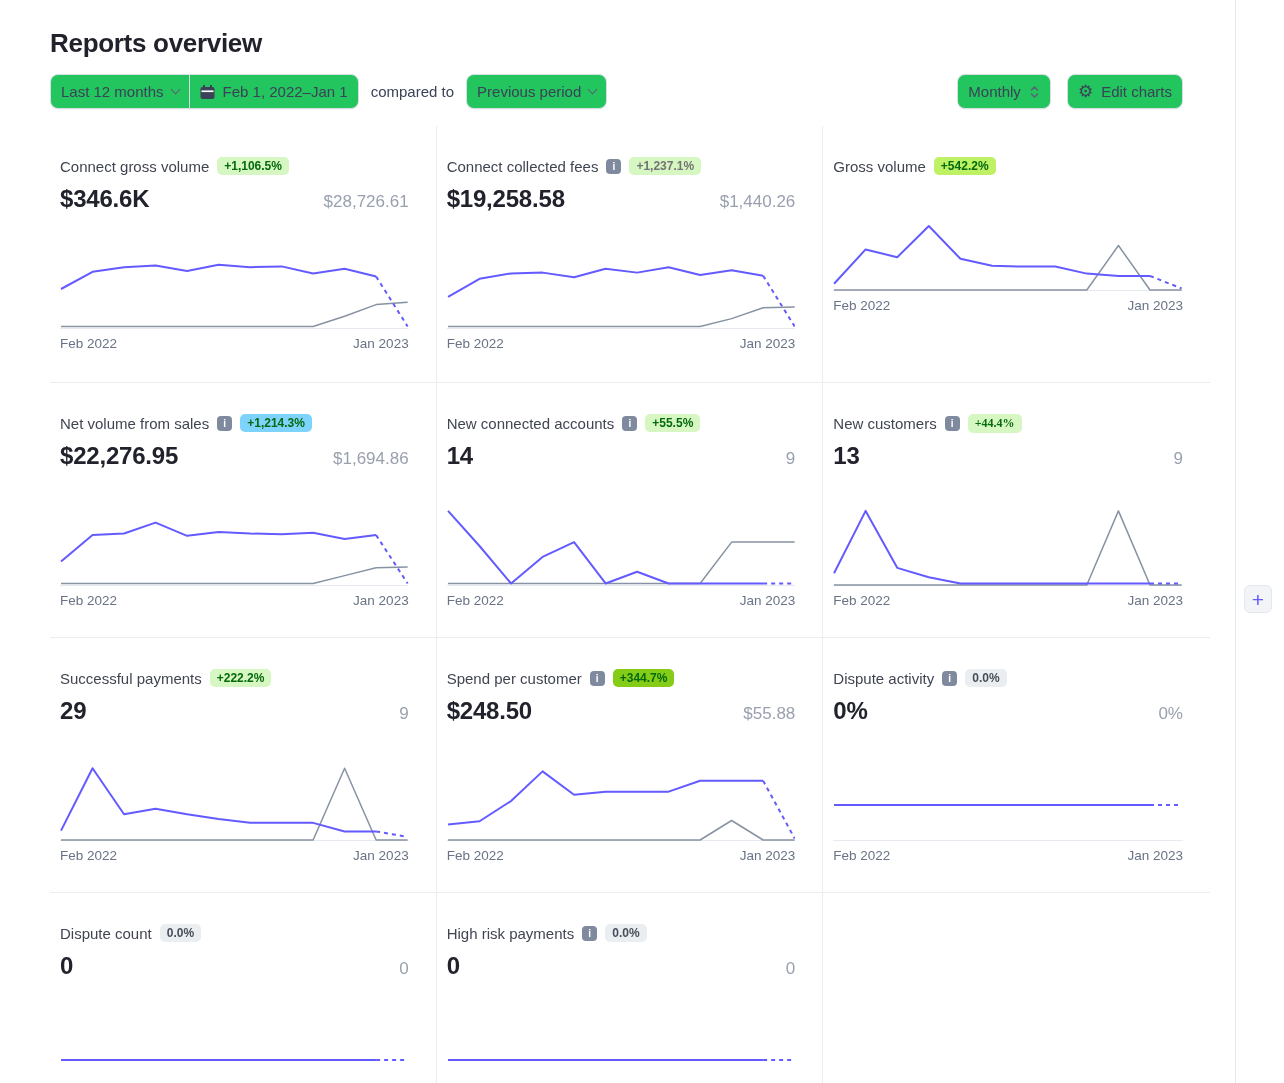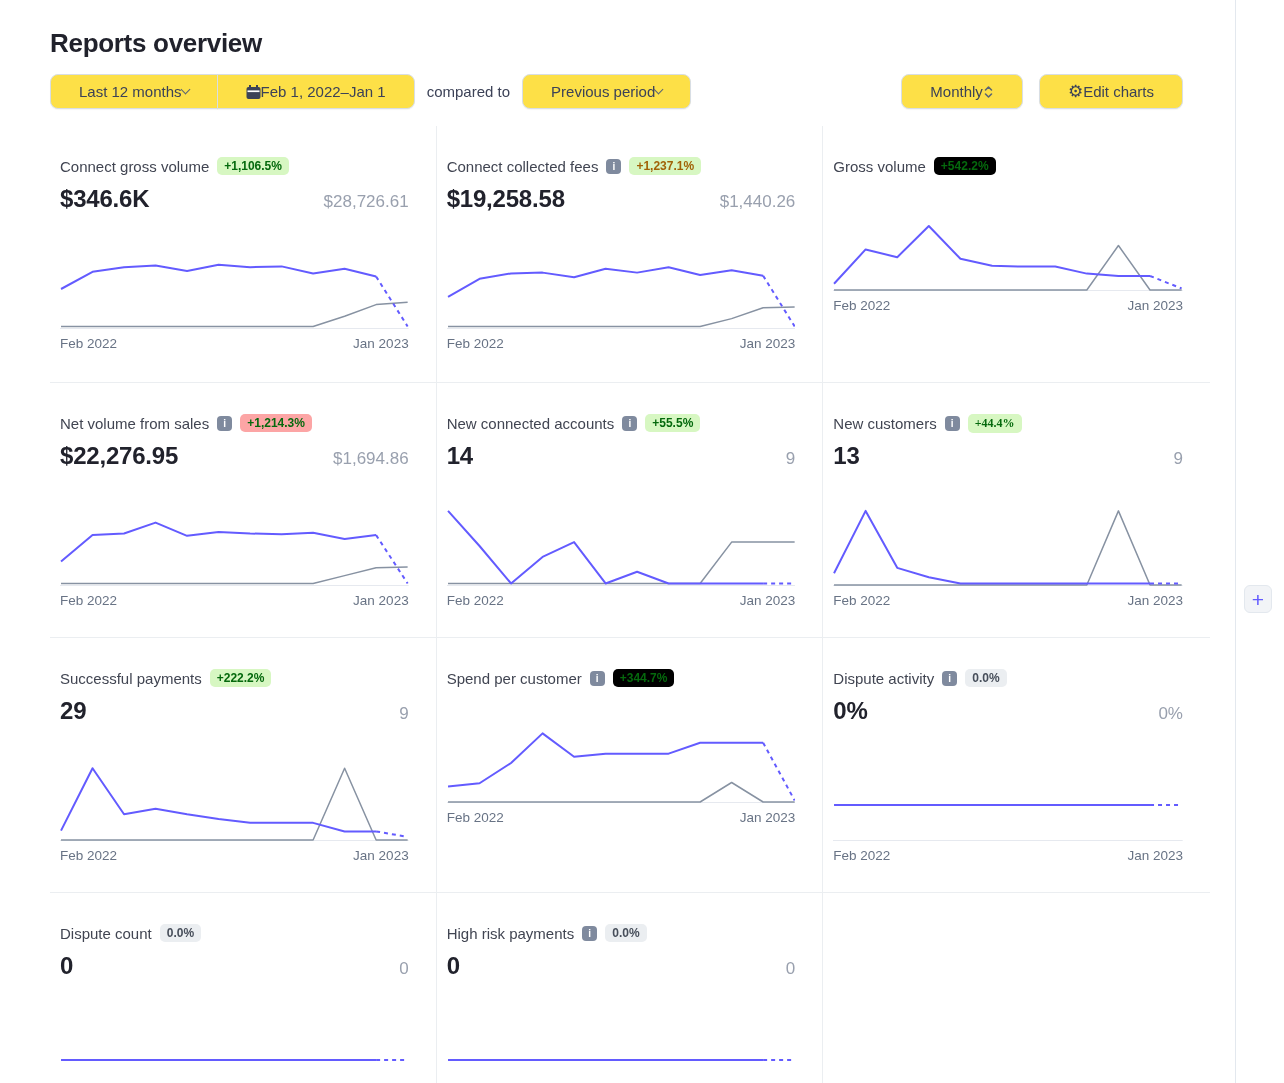--- a/index.html
+++ b/index.html
@@ -12,22 +12,22 @@
   .add-chart-btn {
     position:absolute; left:1244px; top:585px; width:28px; height:28px;
     background:#f2f4f7; border:1px solid #e3e8ee; border-radius:6px;
     display:flex; align-items:center; justify-content:center;
     color:#635bff; font-size:21px; font-weight:500; line-height:1; cursor:pointer;
   }
   .header { padding:26px 0 0 50px; }
   .page-title { margin:0; font-size:26px; line-height:34px; font-weight:700; color:#21222c; letter-spacing:-0.3px; }
   .toolbar { margin-top:14px; width:1133px; display:flex; align-items:center; }
   .btn {
-    height:35px; display:inline-flex; align-items:center; padding:0 28px;
-    border:1px solid #d8dee4; border-radius:8px; background:#fde047;
+    height:35px; display:inline-flex; align-items:center; gap:8px; padding:0 10px;
+    border:1px solid #d8dee4; border-radius:8px; background:#22c55e;
     font-size:15px; font-weight:500; color:#3c4257; cursor:pointer; white-space:nowrap;
     box-shadow:0 1px 1px rgba(0,0,0,.04);
   }
   .seg-group { display:inline-flex; }
   .seg-group .btn:first-child { border-radius:8px 0 0 8px; }
   .seg-group .btn:last-child { border-radius:0 8px 8px 0; margin-left:-1px; }
   .compared-to { margin:0 12px; font-size:15px; color:#3c4257; }
   .toolbar-right { margin-left:auto; display:flex; gap:16px; }
   .chev { width:7px; height:7px; border-right:1.6px solid #5a6474; border-bottom:1.6px solid #5a6474;
           transform:rotate(45deg); margin-top:-4px; }
@@ -122,21 +122,21 @@
       <span>Feb 2022</span>
       <span>Jan 2023</span>
     </div>
   </div>
 </div>
     <div class="cell">
   <div class="card">
     <div class="card-head">
       <span class="card-label">Connect collected fees</span>
       <span class="info-icon">i</span>
-      <span class="badge" style="background: rgb(215, 247, 194); color: #a16207;">+1,237.1%</span>
+      <span class="badge" style="background: rgb(215, 247, 194); color: #737373;">+1,237.1%</span>
     </div>
     <div class="card-values">
       <span class="value">$19,258.58</span>
       <span class="compare">$1,440.26</span>
     </div>
     <div class="chart">
           <svg viewBox="0 0 340 88" preserveAspectRatio="none">
             <line x1="0" y1="85.5" x2="340" y2="85.5" stroke="#e6e9ef" stroke-width="1" vector-effect="non-scaling-stroke"></line>
             <polyline points="1,83.44 31.73,83.44 62.45,83.44 93.18,83.44 123.91,83.44 154.64,83.44 185.36,83.44 216.09,83.44 246.82,83.44 277.55,75.64 308.27,64.72 339,63.94" fill="none" stroke="#8792a2" stroke-width="1.5" stroke-linejoin="round" vector-effect="non-scaling-stroke"></polyline>
             <polyline points="1,53.8 31.73,35.86 62.45,30.4 93.18,29.62 123.91,34.3 154.64,25.72 185.36,29.62 216.09,24.16 246.82,31.96 277.55,27.28 308.27,32.74" fill="none" stroke="#635bff" stroke-width="2" stroke-linejoin="round" vector-effect="non-scaling-stroke"></polyline>
@@ -147,42 +147,42 @@
       <span>Feb 2022</span>
       <span>Jan 2023</span>
     </div>
   </div>
 </div>
     <div class="cell">
   <div class="card">
     <div class="card-head">
       <span class="card-label">Gross volume</span>
 
-      <span class="badge" style="background: #000000; color: rgb(5, 105, 13);">+542.2%</span>
+      <span class="badge" style="background: #bef264; color: rgb(5, 105, 13);">+542.2%</span>
     </div>
     <div class="chart">
           <svg viewBox="0 0 340 88" preserveAspectRatio="none">
             <line x1="0" y1="85.5" x2="340" y2="85.5" stroke="#e6e9ef" stroke-width="1" vector-effect="non-scaling-stroke"></line>
             <polyline points="1,85 31.73,85 62.45,85 93.18,85 123.91,85 154.64,85 185.36,85 216.09,85 246.82,85 277.55,40.54 308.27,85 339,85" fill="none" stroke="#8792a2" stroke-width="1.5" stroke-linejoin="round" vector-effect="non-scaling-stroke"></polyline>
             <polyline points="1,78.76 31.73,44.44 62.45,52.24 93.18,21.04 123.91,53.8 154.64,60.82 185.36,61.6 216.09,61.6 246.82,68.62 277.55,70.96 308.27,70.96" fill="none" stroke="#635bff" stroke-width="2" stroke-linejoin="round" vector-effect="non-scaling-stroke"></polyline>
             <line x1="308.27" y1="70.96" x2="339" y2="83.44" stroke="#635bff" stroke-width="2" stroke-dasharray="4 4" vector-effect="non-scaling-stroke"></line>
           </svg>
         </div>
     <div class="axis">
       <span>Feb 2022</span>
       <span>Jan 2023</span>
     </div>
   </div>
 </div>
     <div class="cell">
   <div class="card">
     <div class="card-head">
       <span class="card-label">Net volume from sales</span>
       <span class="info-icon">i</span>
-      <span class="badge" style="background: #fca5a5; color: rgb(5, 105, 13);">+1,214.3%</span>
+      <span class="badge" style="background: #7dd3fc; color: rgb(5, 105, 13);">+1,214.3%</span>
     </div>
     <div class="card-values">
       <span class="value">$22,276.95</span>
       <span class="compare">$1,694.86</span>
     </div>
     <div class="chart">
           <svg viewBox="0 0 340 88" preserveAspectRatio="none">
             <line x1="0" y1="85.5" x2="340" y2="85.5" stroke="#e6e9ef" stroke-width="1" vector-effect="non-scaling-stroke"></line>
             <polyline points="1,83.44 31.73,83.44 62.45,83.44 93.18,83.44 123.91,83.44 154.64,83.44 185.36,83.44 216.09,83.44 246.82,83.44 277.55,75.64 308.27,67.84 339,67.06" fill="none" stroke="#8792a2" stroke-width="1.5" stroke-linejoin="round" vector-effect="non-scaling-stroke"></polyline>
             <polyline points="1,61.6 31.73,35.08 62.45,33.52 93.18,22.6 123.91,35.86 154.64,31.96 185.36,33.52 216.09,34.3 246.82,32.74 277.55,38.98 308.27,35.08" fill="none" stroke="#635bff" stroke-width="2" stroke-linejoin="round" vector-effect="non-scaling-stroke"></polyline>
@@ -268,21 +268,25 @@
       <span>Feb 2022</span>
       <span>Jan 2023</span>
     </div>
   </div>
 </div>
     <div class="cell">
   <div class="card">
     <div class="card-head">
       <span class="card-label">Spend per customer</span>
       <span class="info-icon">i</span>
-      <span class="badge" style="background: #000000; color: rgb(5, 105, 13); text-align: right;">+344.7%</span>
+      <span class="badge" style="background: #84cc16; color: rgb(5, 105, 13); text-align: right;">+344.7%</span>
+    </div>
+    <div class="card-values">
+      <span class="value">$248.50</span>
+      <span class="compare">$55.88</span>
     </div>
     <div class="chart">
           <svg viewBox="0 0 340 88" preserveAspectRatio="none">
             <line x1="0" y1="85.5" x2="340" y2="85.5" stroke="#e6e9ef" stroke-width="1" vector-effect="non-scaling-stroke"></line>
             <polyline points="1,85 31.73,85 62.45,85 93.18,85 123.91,85 154.64,85 185.36,85 216.09,85 246.82,85 277.55,65.5 308.27,85 339,85" fill="none" stroke="#8792a2" stroke-width="1.5" stroke-linejoin="round" vector-effect="non-scaling-stroke"></polyline>
             <polyline points="1,69.4 31.73,66.28 62.45,46 93.18,16.36 123.91,39.76 154.64,36.64 185.36,36.64 216.09,36.64 246.82,25.72 277.55,25.72 308.27,25.72" fill="none" stroke="#635bff" stroke-width="2" stroke-linejoin="round" vector-effect="non-scaling-stroke"></polyline>
             <line x1="308.27" y1="25.72" x2="339" y2="83.44" stroke="#635bff" stroke-width="2" stroke-dasharray="4 4" vector-effect="non-scaling-stroke"></line>
           </svg>
         </div>
     <div class="axis">

